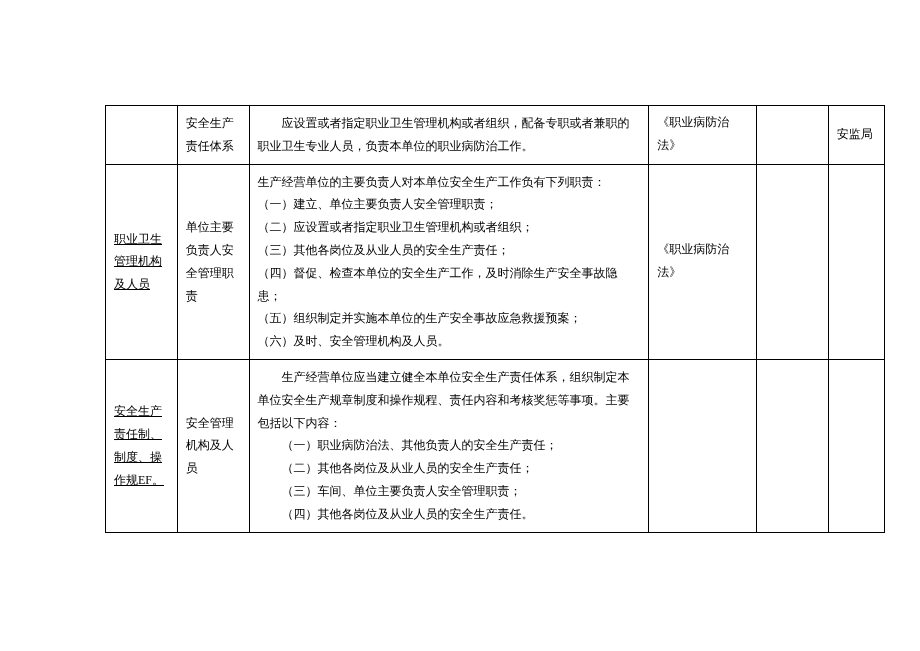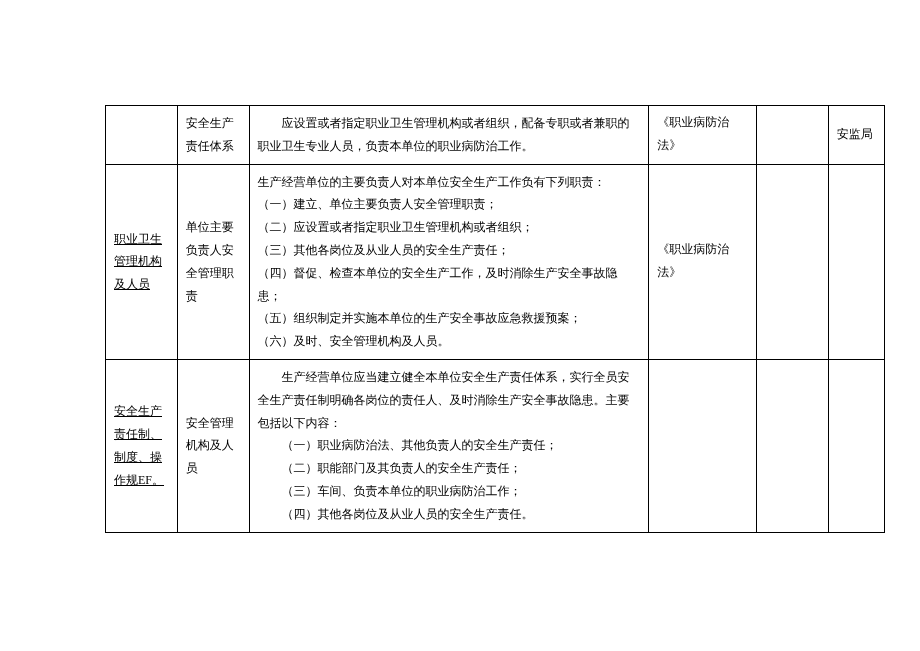--- a/index.html
+++ b/index.html
@@ -97,24 +97,24 @@
         <td class="col5"></td>
         <td class="col6"></td>
       </tr>
 
       <tr>
         <td class="col1">
           <span>安全生产责任制、制度、操作规</span><span>EF。</span>
         </td>
         <td class="col2">安全管理机构及人员</td>
         <td class="col3">
-          <span class="indent list-line">生产经营单位应当建立健全本单位安全生产责任体系，实行全员安全生产责任制明确各岗位的责任人、及时消除生产安全事故隐患。主要包括以下内容：</span>
+          <span class="indent list-line">生产经营单位应当建立健全本单位安全生产责任体系，组织制定本单位安全生产规章制度和操作规程、责任内容和考核奖惩等事项。主要包括以下内容：</span>
           <span class="list-line indent-more">（一）职业病防治法、其他负责人的安全生产责任；</span>
-          <span class="list-line indent-more">（二）职能部门及其负责人的安全生产责任；</span>
-          <span class="list-line indent-more">（三）车间、负责本单位的职业病防治工作；</span>
+          <span class="list-line indent-more">（二）其他各岗位及从业人员的安全生产责任；</span>
+          <span class="list-line indent-more">（三）车间、单位主要负责人安全管理职责；</span>
           <span class="list-line indent-more">（四）其他各岗位及从业人员的安全生产责任。</span>
         </td>
         <td class="col4"></td>
         <td class="col5"></td>
         <td class="col6"></td>
       </tr>
     </tbody>
   </table>
 </div>
 

